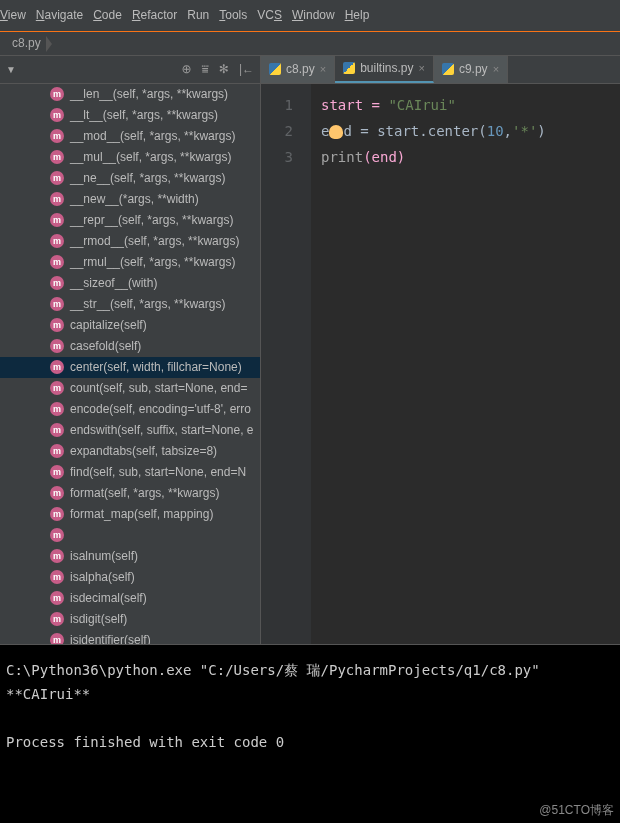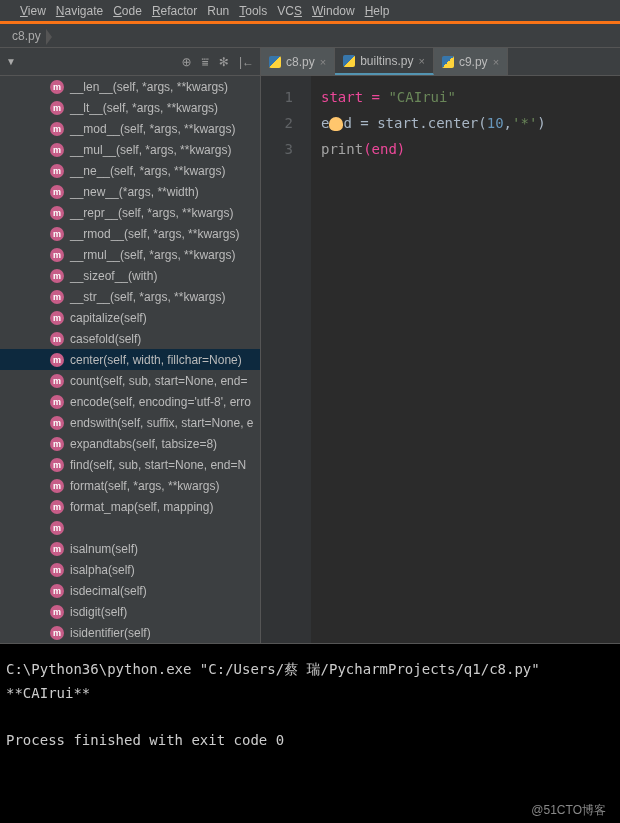--- a/index.html
+++ b/index.html
@@ -9,25 +9,25 @@
     background: #3c3f41;
     color: #bbbbbb;
     width: 620px;
     height: 823px;
     overflow: hidden;
     display: flex;
     flex-direction: column;
   }
   .menubar {
     background: #3c3f41;
-    height: 24px;
-    display: flex;
-    align-items: center;
-    padding: 0 20px;
-    border-bottom: 3px solid #f97316;
+    height: 32px;
+    display: flex;
+    align-items: center;
+    padding: 0 0;
+    border-bottom: 1px solid #f97316;
     gap: 10px;
   }
   .menubar span { color: #bbb; cursor: default; }
   .menubar span u { text-decoration: underline; }
   .breadcrumb {
     background: #3c3f41;
     height: 24px;
     display: flex;
     align-items: center;
     padding: 0 8px;
@@ -137,21 +137,21 @@
     color: #606366;
     background: #313335;
     line-height: 26px;
   }
   .code {
     flex: 1;
     padding: 8px 0 0 10px;
     color: #a9b7c6;
     line-height: 26px;
   }
-  .kw { color: #ec4899; }
+  .kw { color: #f9a8d4; }
   .str { color: #6a8759; }
   .num { color: #6897bb; }
   .builtin { color: #a3a3a3; }
   .bulb {
     display: inline-block;
     width: 14px; height: 14px;
     background: #ffc66d;
     border-radius: 50% 50% 40% 40%;
     vertical-align: middle;
   }
@@ -161,21 +161,21 @@
     color: #ccc;
     font-family: Consolas, monospace;
     font-size: 14px;
     padding: 14px 6px;
     border-top: 1px solid #555;
     line-height: 1.7;
     white-space: pre-wrap;
   }
   .watermark {
     position: absolute;
-    right: 14px; bottom: 4px;
+    right: 6px; bottom: 4px;
     color: #888;
     font-size: 12px;
     pointer-events: none;
   }
 </style>
 </head>
 <body>
 
 <div class="menubar" id="menubar">
     <span><u>V</u>iew</span>

